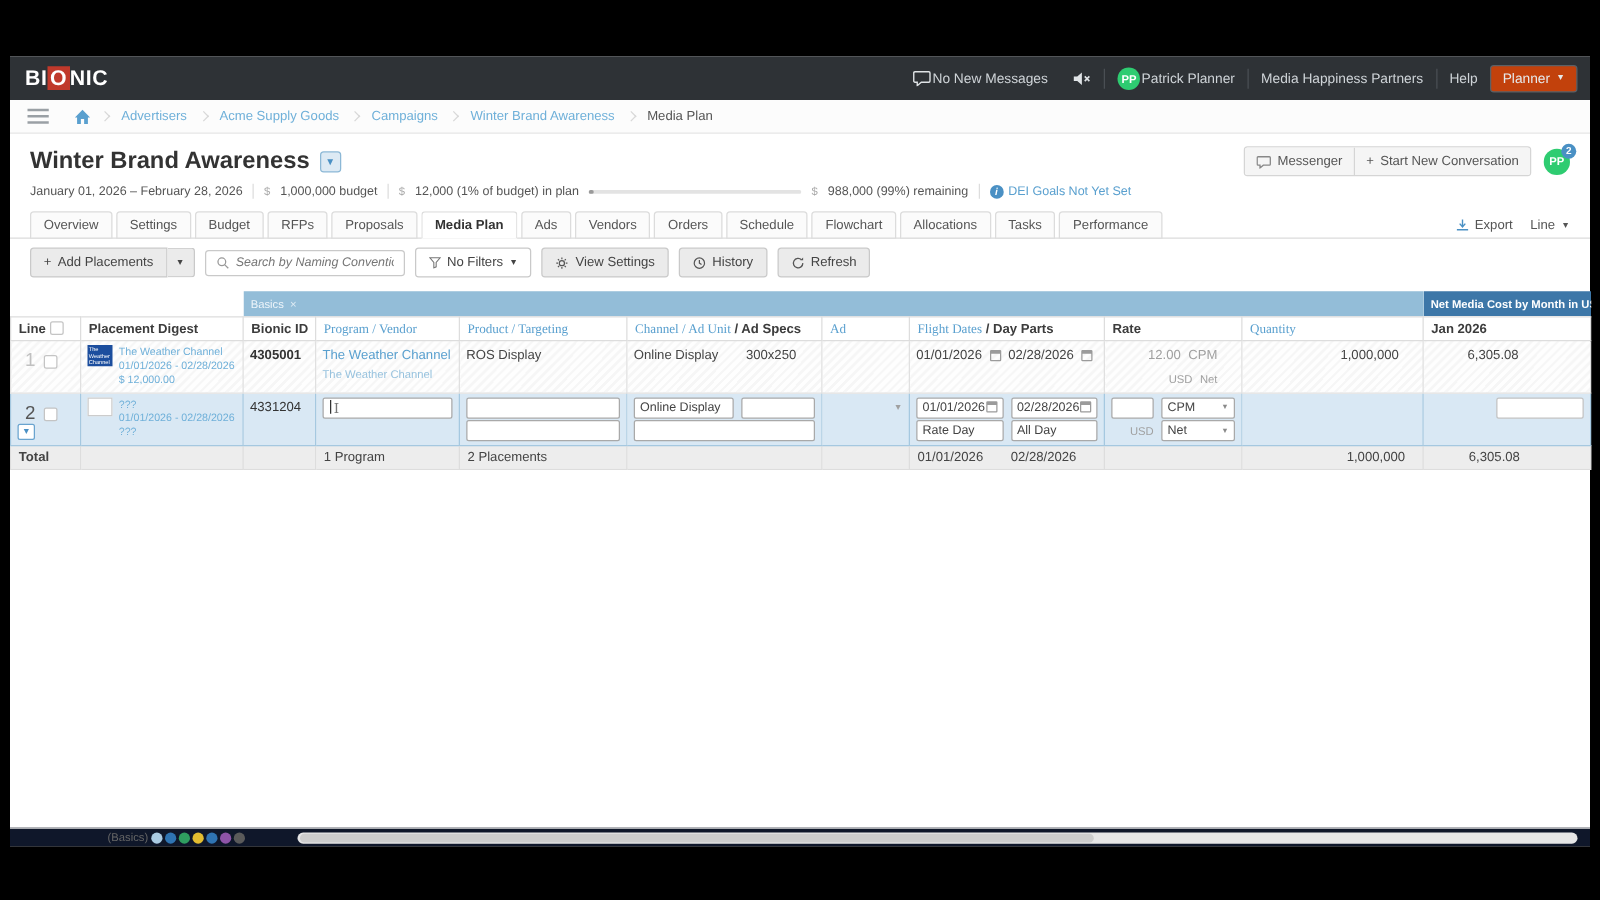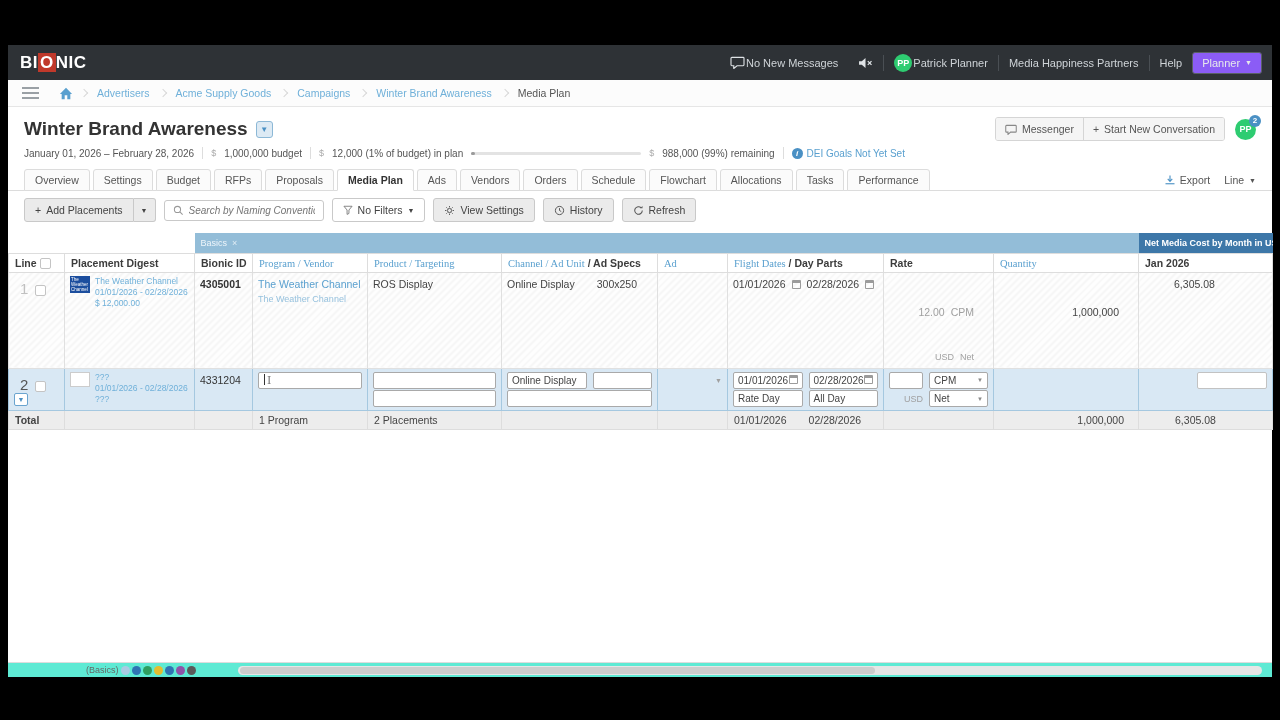--- a/index.html
+++ b/index.html
@@ -10,21 +10,21 @@
 
   
   .topbar { flex:0 0 35px; background:#2e3236; display:flex; align-items:center; color:#cfd4d8; }
   .logo { margin-left:12px; font-size:17px; font-weight:bold; color:#fff; letter-spacing:.5px; }
   .logo .o { background:#c0392b; padding:0 2px; }
   .topbar-right { margin-left:auto; display:flex; align-items:center; font-size:11px; margin-right:10px; }
   .tb-item { display:flex; align-items:center; gap:1px; padding:0 10px; }
   .tb-div { width:1px; height:16px; background:#4a4f54; }
   .avatar { width:18px; height:18px; border-radius:50%; background:#2ecc71; color:#fff; font-size:9px;
             font-weight:bold; display:flex; align-items:center; justify-content:center; }
-  .role-btn { border:1px solid #5a6066; background:#8b5cf6; color:#e6e9eb; border-radius:3px;
+  .role-btn { border:1px solid #5a6066; background:#c2410c; color:#e6e9eb; border-radius:3px;
               padding:4px 9px; font-size:11px; display:flex; gap:5px; align-items:center; }
   .caret-sm { font-size:7px; line-height:1; }
 
   
   .crumbbar { flex:0 0 27px; background:#fcfcfc; border-bottom:1px solid #e6e6e6; display:flex;
               align-items:center; font-size:10.5px; }
   .hamburger { width:17px; margin:0 14px 0 14px; display:flex; flex-direction:column; gap:3px; }
   .hamburger i { height:2px; background:#9aa0a5; display:block; }
   .crumb-home { color:#5aa0cf; margin:0 4px 0 6px; display:flex; }
   .crumb-link { color:#6fb0d9; padding:0 6px; }
@@ -114,27 +114,27 @@
   .l1 { height:17px; display:flex; align-items:center; gap:6px; }
   .l2 { height:16px; display:flex; align-items:center; gap:6px; margin-top:2px; }
   .cal { display:inline-block; width:9px; height:9px; border:1px solid #9b9b9b; border-top:3px solid #9b9b9b;
          border-radius:1px; }
   .gray { color:#a0a0a0; }
   .ibox { background:#fff; border:1px solid #a9a9a9; border-radius:2px; height:17px; display:flex;
           align-items:center; padding:0 4px; font-size:10px; color:#444; }
   .ibox .ddc { margin-left:auto; font-size:6px; color:#8a8a8a; }
   .caret-txt { position:relative; top:-1px; left:1px; display:inline-block; width:1px; height:11px; background:#333; }
   .ibeam { color:#777; font-family:"DejaVu Serif", serif; font-size:11px; margin-left:3px; }
-  .num-r { display:flex; justify-content:flex-end; padding-right:14px;margin-top:28px; }
+  .num-r { display:flex; justify-content:flex-end; padding-right:14px; }
   .jan-v { padding-left:30px; }
 
   .sp { flex:1 1 auto; }
 
   
-  .sheetbar { flex:0 0 15px; background:#5eead4; border-top:1px solid #ddd; display:flex; align-items:center;
+  .sheetbar { flex:0 0 15px; background:#0f172a; border-top:1px solid #ddd; display:flex; align-items:center;
               font-size:9px; color:#666; padding-left:78px; gap:2px;justify-content:space-between; }
   .dot { width:9px; height:9px; border-radius:50%; display:inline-block; }
   .scrolltrack { flex:1; height:9px; background:#e6e6e6; border-radius:5px; margin:0 10px 0 40px; position:relative; }
   .scrollthumb { position:absolute; left:2px; top:1px; bottom:1px; width:62%; background:#cdcdcd; border-radius:5px; }
 
   svg { display:block; }
 </style>
 </head>
 <body>
 

